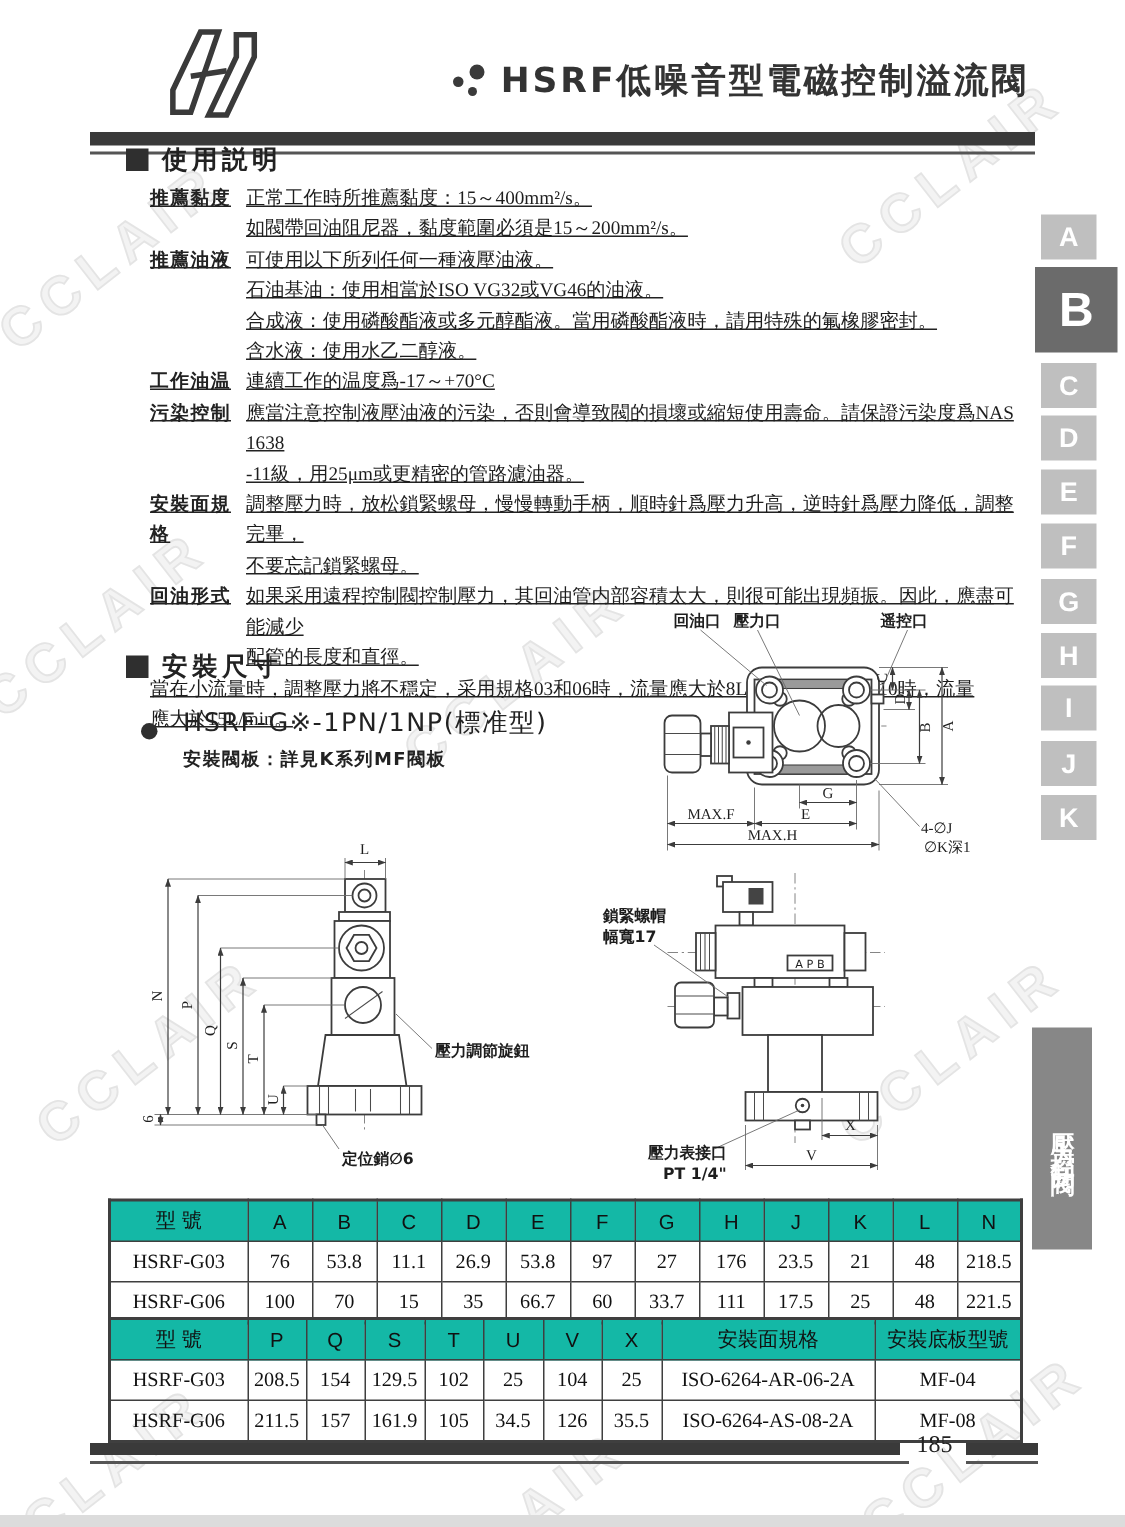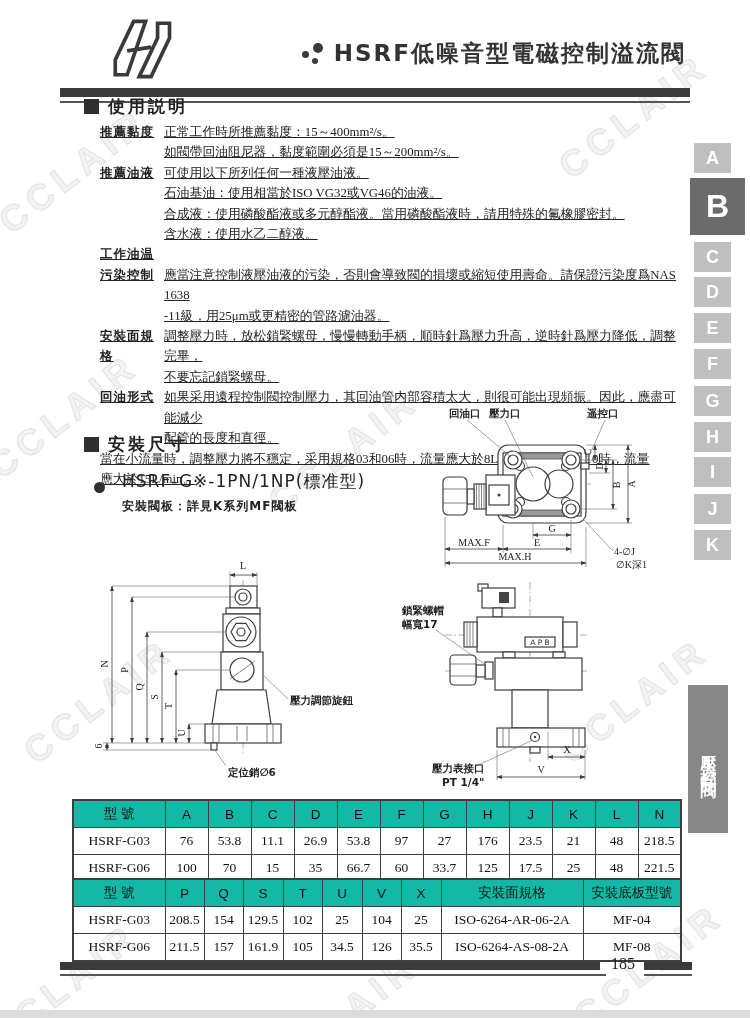--- a/index.html
+++ b/index.html
@@ -121,20 +121,21 @@
     </div>
     <div class="u-item">
       <span class="u-term">推薦油液</span>
       <span class="u-desc">可使用以下所列任何一種液壓油液。
 石油基油：使用相當於ISO VG32或VG46的油液。
 合成液：使用磷酸酯液或多元醇酯液。當用磷酸酯液時，請用特殊的氟橡膠密封。
 含水液：使用水乙二醇液。</span>
     </div>
     <div class="u-item">
       <span class="u-term">工作油温</span>
+      <span class="u-desc">連續工作的温度爲-17～+70°C</span>
     </div>
     <div class="u-item">
       <span class="u-term">污染控制</span>
       <span class="u-desc">應當注意控制液壓油液的污染，否則會導致閥的損壞或縮短使用壽命。請保證污染度爲NAS 1638
 -11級，用25μm或更精密的管路濾油器。</span>
     </div>
     <div class="u-item">
       <span class="u-term">安裝面規格</span>
       <span class="u-desc">調整壓力時，放松鎖緊螺母，慢慢轉動手柄，順時針爲壓力升高，逆時針爲壓力降低，調整完畢，
 不要忘記鎖緊螺母。</span>
@@ -412,21 +413,21 @@
     </tr>
     <tr>
       <td>HSRF-G06</td>
       <td>100</td>
       <td>70</td>
       <td>15</td>
       <td>35</td>
       <td>66.7</td>
       <td>60</td>
       <td>33.7</td>
-      <td>125</td>
+      <td>111</td>
       <td>17.5</td>
       <td>25</td>
       <td>48</td>
       <td>221.5</td>
     </tr>
   </tbody>
     </table>
 
   <table class="dim-table" style="top:878px;width:608px">
     <colgroup>

